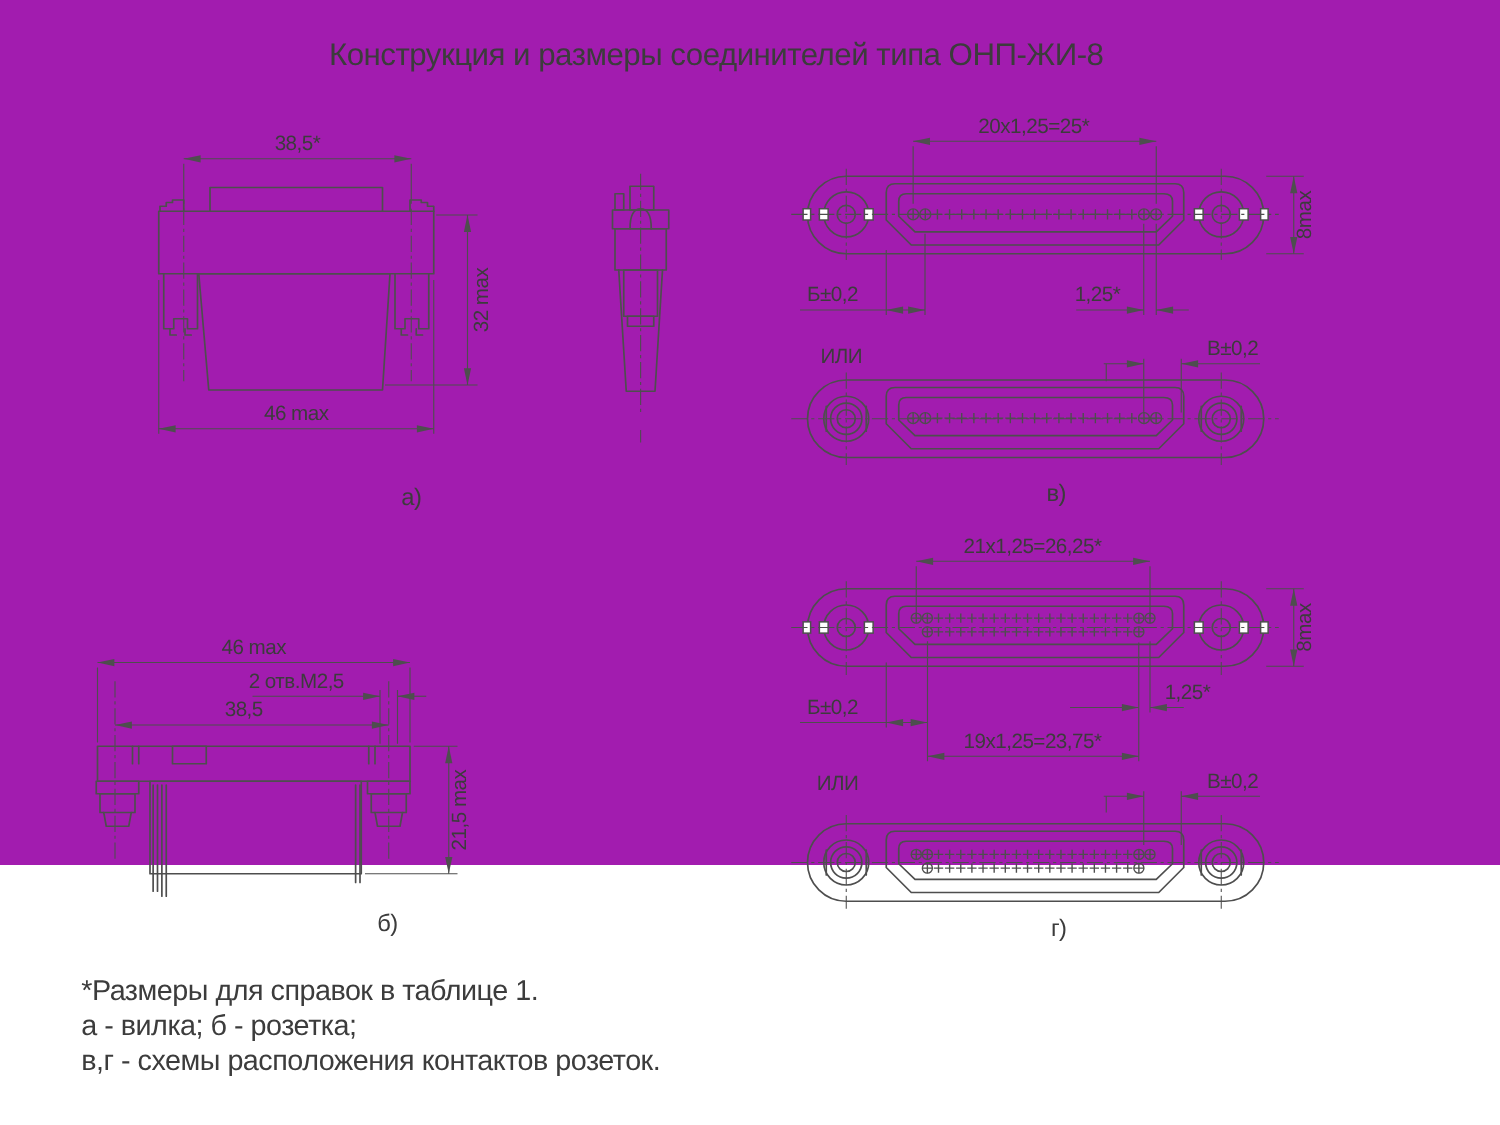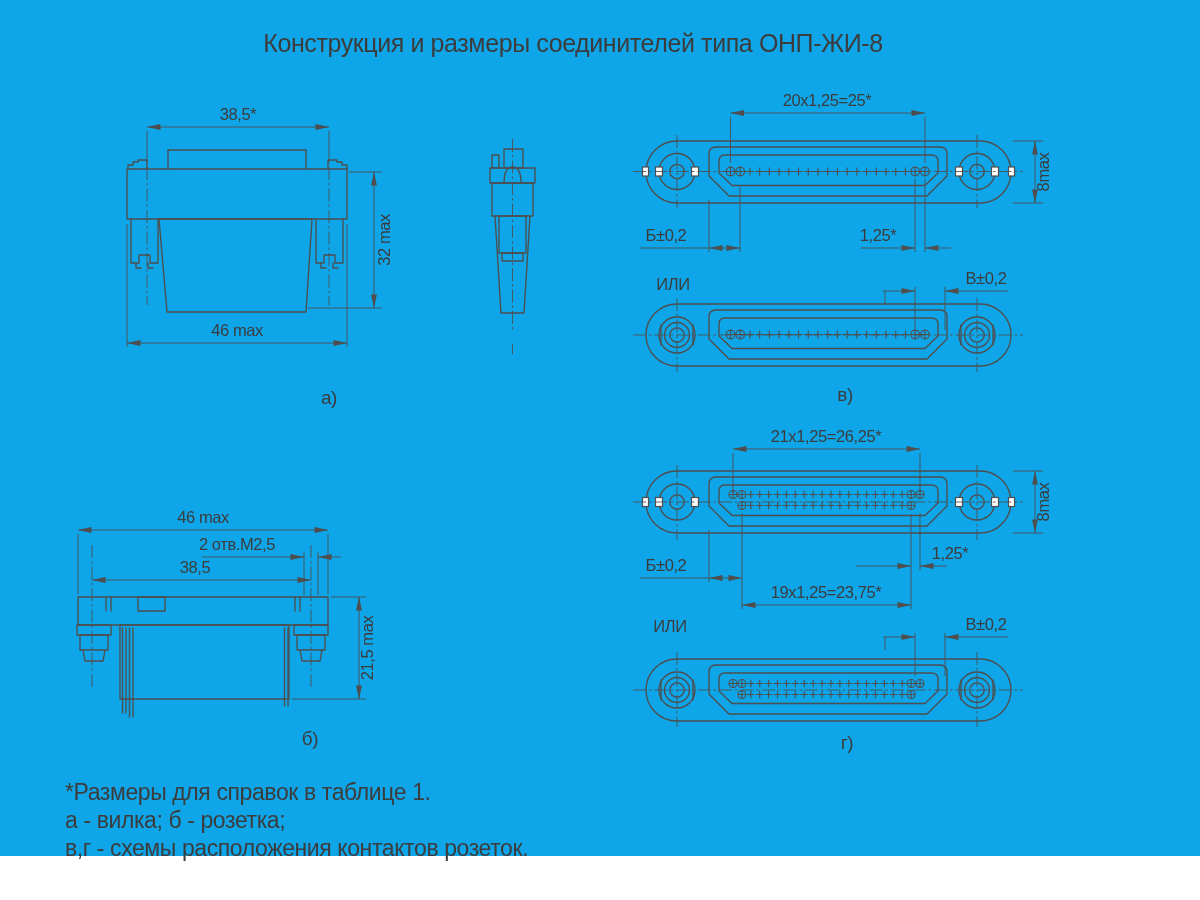--- a/index.html
+++ b/index.html
@@ -1,18 +1,18 @@
 <!DOCTYPE html>
 <html style="--line: #4e4e4e; --text: #3c3c3c;"><head>
 <meta charset="utf-8">
 <style>
   :root { --line:#4e4e4e; --text:#3c3c3c; }
   html,body { margin:0; padding:0; }
   body { width:1200px; height:900px; background:#fff; font-family:"Liberation Sans",sans-serif; }
-  .page { position:relative; width:1200px; height:856px; background:#0ea5e9; }
+  .page { position:relative; width:1200px; height:692px; background:#a21caf; }
   svg text { fill:var(--text); font-family:"Liberation Sans",sans-serif; letter-spacing:-0.4px; }
   .ol { stroke:var(--line); stroke-width:1.35; fill:none; stroke-linejoin:round; stroke-linecap:round; }
   .tl { stroke:var(--line); stroke-width:0.9; fill:none; }
   .cl { stroke:var(--line); stroke-width:0.85; fill:none; stroke-dasharray:13 3 2.5 3; }
   .notch { fill:#fff; stroke:var(--line); stroke-width:1.2; }
   .crow path, .crow circle { stroke:var(--line); stroke-width:1.1; fill:none; }
   .ttl { font-size:25px; }
   .dim { font-size:16.5px; }
   .lbl { font-size:19px; }
   .fn  { font-size:23px; }

